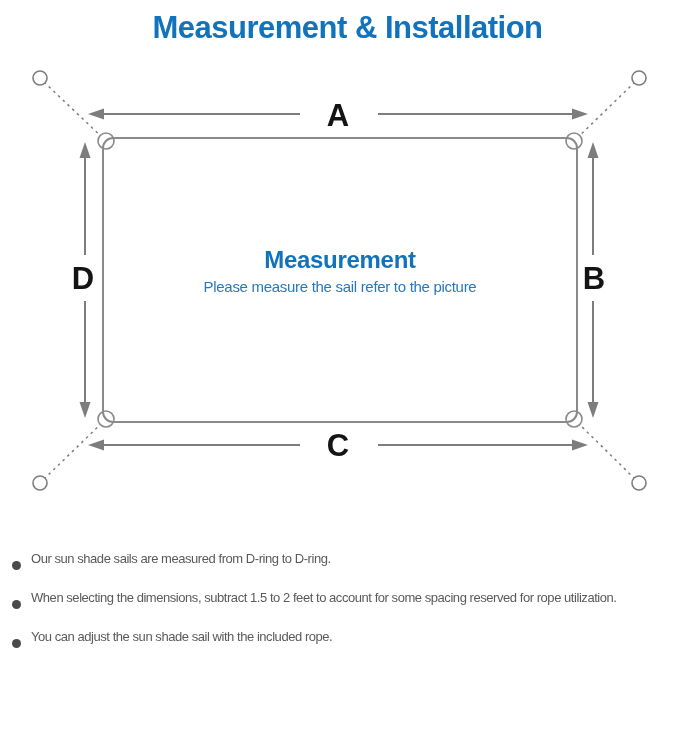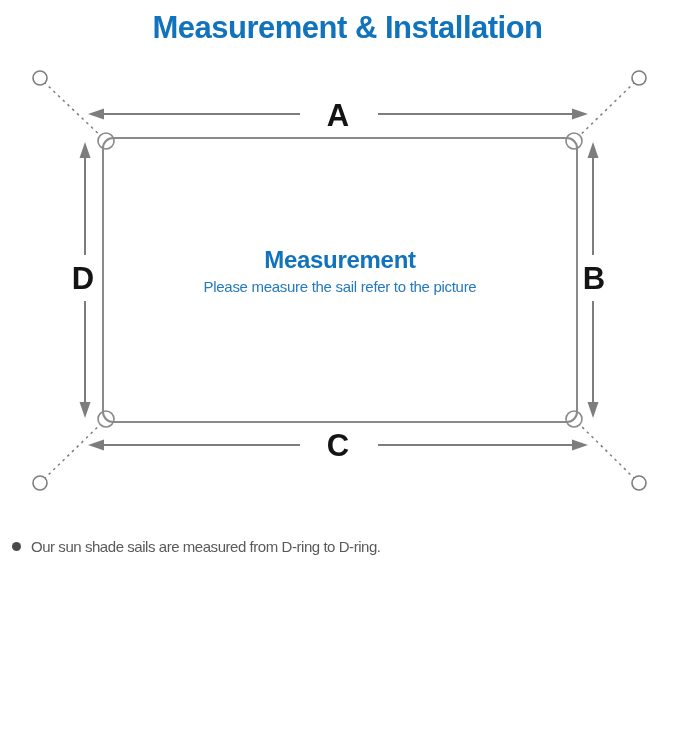--- a/index.html
+++ b/index.html
@@ -38,24 +38,24 @@
   svg .center-subtitle{
     font-family:"Liberation Sans", sans-serif;
     font-size:15px;text-anchor:middle;letter-spacing:-0.3px;
   }
   ul.notes{
     position:absolute;top:531px;left:11px;right:4px;
     margin:0;padding:0;list-style:none;
   }
   ul.notes li{
     display:flex;
-    align-items:flex-start;
-    margin:4px 0 12px 0;
+    align-items:flex-end;
+    margin:16px 0 12px 0;
     color:#5a5a5a;
-    font-size:15px;
+    font-size:13px;
     letter-spacing:-0.45px;
     line-height:23px;
   }
   ul.notes .dot{
     flex:none;
     width:9px;height:9px;border-radius:50%;
     background:#4a4a4a;
     margin:7px 10px 0 1px;
   }
 </style>
@@ -120,15 +120,23 @@
 
     <text class="center-title" x="340" y="268" fill="#1173bb">Measurement</text>
     <text class="center-subtitle" x="340" y="292" fill="#2579bd">Please measure the sail refer to the picture</text>
   </svg>
 
   <ul class="notes">
     <li>
       <span class="dot"></span>
       <span>Our sun shade sails are measured from D-ring to D-ring.</span>
     </li>
+    <li>
+      <span class="dot"></span>
+      <span>When selecting the dimensions, subtract 1.5 to 2 feet to account for some spacing reserved for rope utilization.</span>
+    </li>
+    <li>
+      <span class="dot"></span>
+      <span>You can adjust the sun shade sail with the included rope.</span>
+    </li>
   </ul>
 
 </div>
 
 </body></html>

